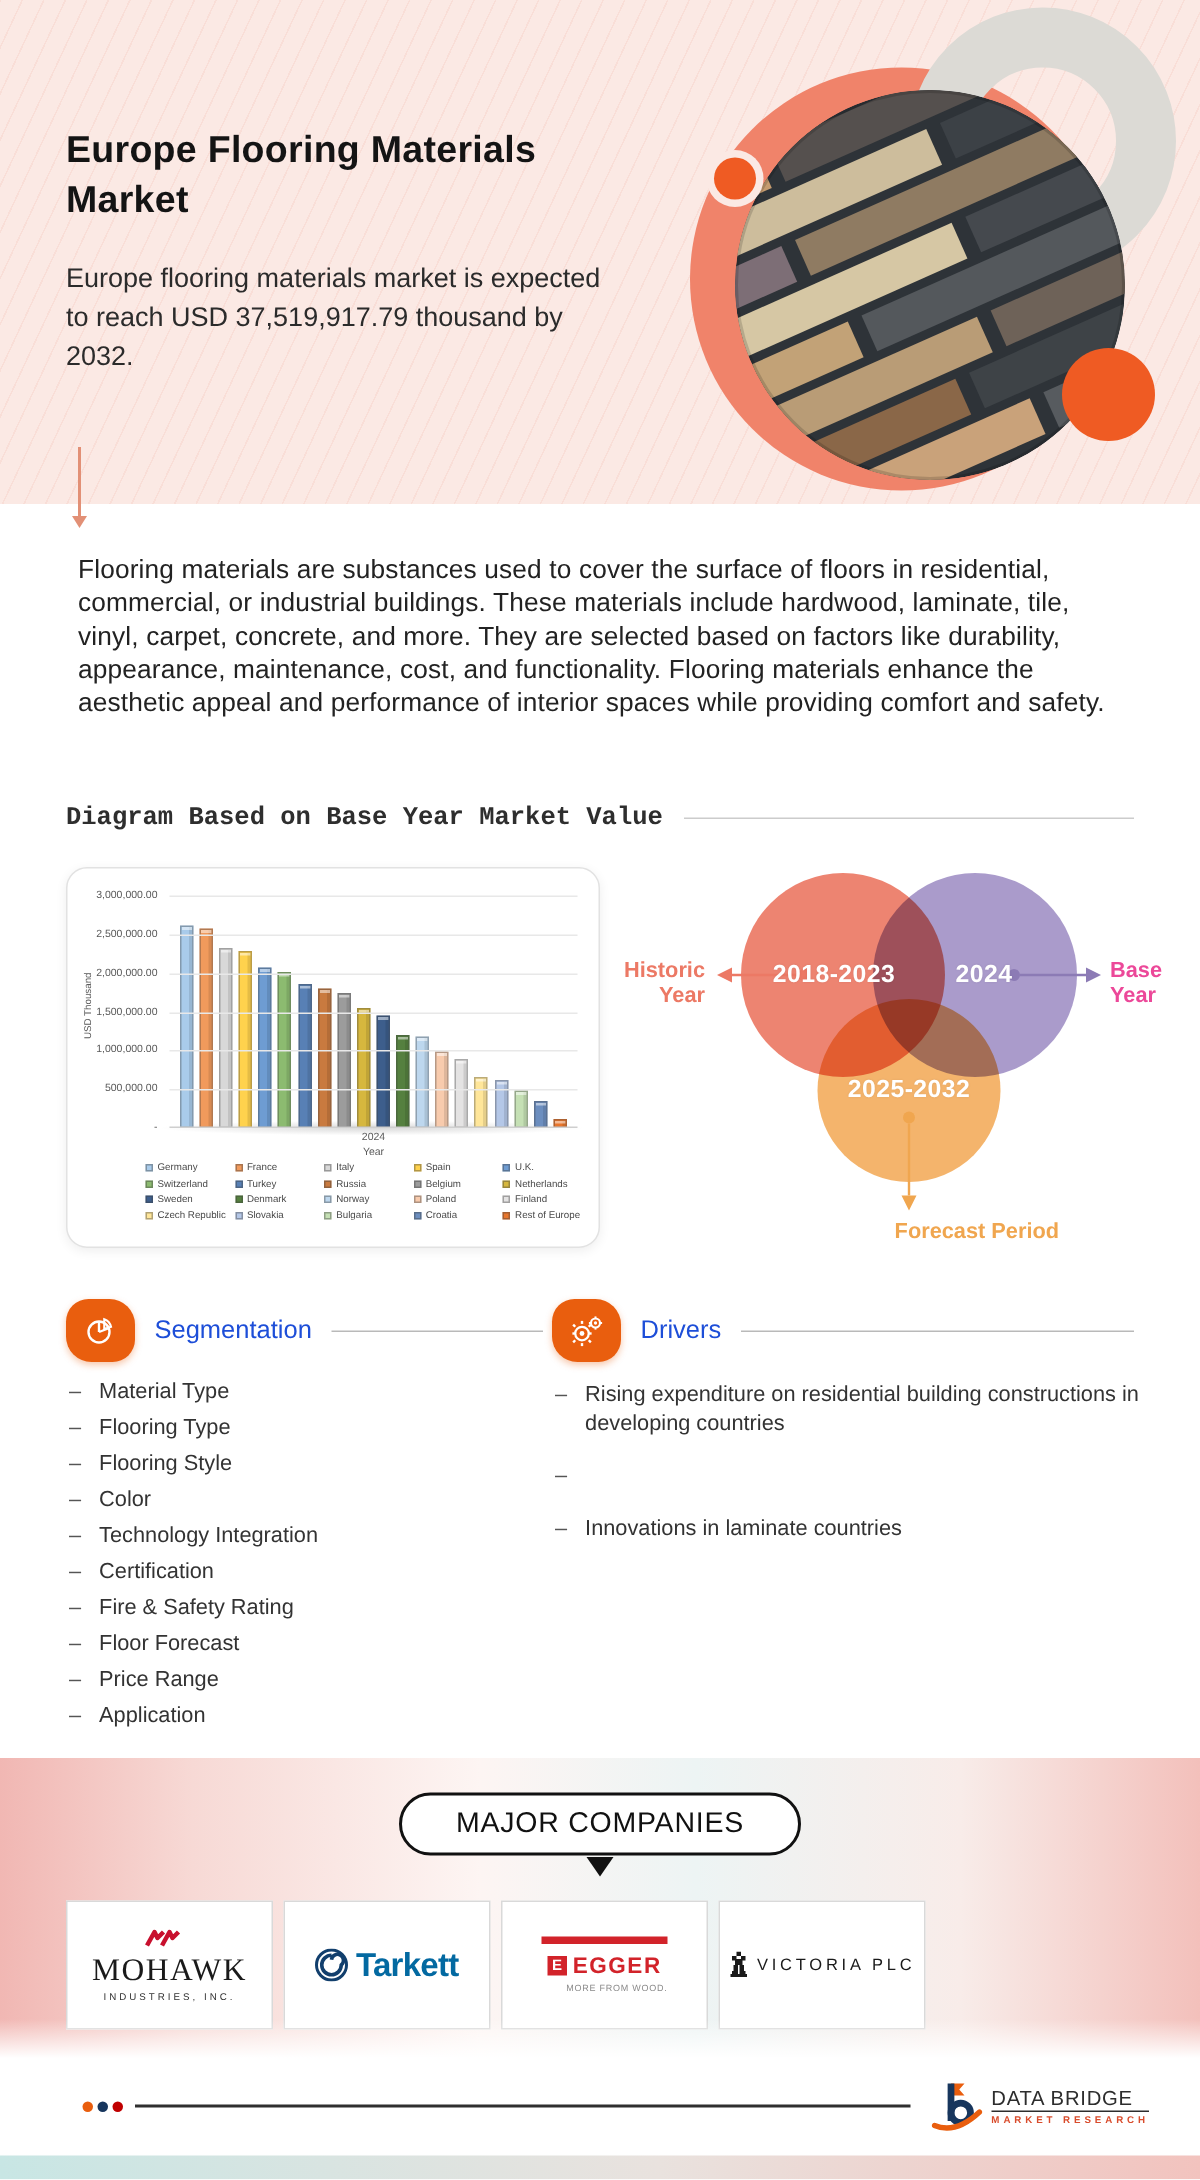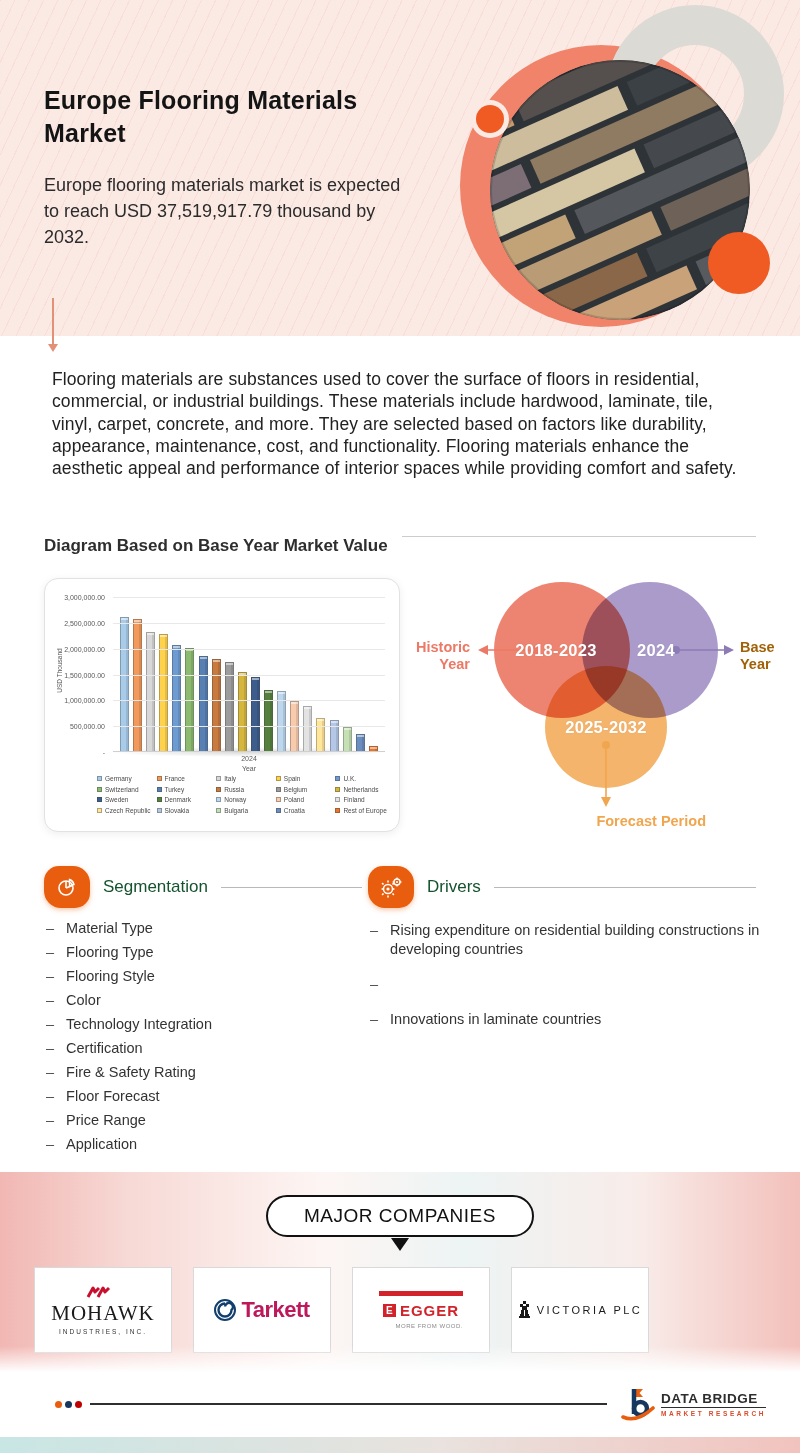--- a/index.html
+++ b/index.html
@@ -41,21 +41,21 @@
 
   
   .description {
     position:absolute; left:52px; top:368px; width:690px;
     font-size:17.5px; line-height:22.3px; color:#222222; letter-spacing:0.1px;
   }
 
   
   .diagram-heading {
     position:absolute; left:44px; top:536px; width:712px;
-    display:flex; align-items:flex-start; gap:14px;
+    display:flex; align-items:center; gap:14px;font-family:Liberation Mono, monospace;
   }
   .diagram-heading .txt { font-size:17px; font-weight:700; color:#2e2e2e; white-space:nowrap; }
   .diagram-heading .rule { flex:1; height:1px; background:#cccccc; }
 
   
   .chart-card {
     position:absolute; left:44px; top:578px; width:356px; height:254px;
     background:#ffffff; border:1px solid #E2E2E2; border-radius:14px;
     box-shadow:0 2px 8px rgba(0,0,0,0.07);
   }
@@ -95,21 +95,21 @@
   .vcap-forecast { left:98px; top:238px; width:200px; text-align:right; }
   .venn svg { position:absolute; inset:0; }
 
   
   .sec-header { position:absolute; display:flex; align-items:center; gap:13px; }
   .sec-header .blob {
     width:46px; height:42px; background:#E95E0E; border-radius:15px 17px 15px 17px;
     display:flex; align-items:center; justify-content:center; flex:0 0 46px;
     box-shadow:0 2px 5px rgba(233,94,14,0.35);
   }
-  .sec-header .ttl { font-size:17px; color:#14532d; white-space:nowrap; }
+  .sec-header .ttl { font-size:17px; color:#1d4ed8; white-space:nowrap; }
   .sec-header .rule { flex:1; height:1px; background:#b9b9b9; }
   .sh-seg { left:44px; top:866px; width:318px; }
   .sh-drv { left:368px; top:866px; width:388px; }
 
   .plain-list { position:absolute; }
   .pl-seg { left:46px; top:921px; width:300px; }
   .pl-drv { left:370px; top:921px; width:390px; }
   .li-row { display:flex; gap:12px; font-size:14.5px; color:#333333; }
   .pl-seg .li-row { margin-bottom:8.5px; line-height:15.5px; }
   .pl-drv .li-row { margin-bottom:16.5px; line-height:18.5px; }
@@ -121,46 +121,46 @@
     background:linear-gradient(90deg,#F1B7B3 0%, #F7D9D5 16%, #FDF5F3 40%, #EDF4F4 58%, #F8ECE9 80%, #F3C0BB 100%);
   }
   .bottom::after { content:""; position:absolute; left:0; bottom:0; width:100%; height:26px;
     background:linear-gradient(to bottom, rgba(255,255,255,0), #ffffff); }
   .pill-wrap { position:absolute; left:0; top:23px; width:100%; display:flex; flex-direction:column; align-items:center; }
   .pill {
     background:#ffffff; border:2px solid #111111; border-radius:22px;
     padding:8px 36px; font-size:19px; letter-spacing:0.5px; color:#111111; font-weight:500; white-space:nowrap;
   }
   .pill-tri { width:0; height:0; border-left:9px solid transparent; border-right:9px solid transparent; border-top:13px solid #111111; margin-top:1px; }
-  .logo-row { position:absolute; left:34px; top:95px; width:722px; display:flex; gap:21px; }
+  .logo-row { position:absolute; left:44px; top:95px; width:722px; display:flex; gap:7px; }
   .logo-card {
     width:138px; height:86px; background:#ffffff; border:1px solid #D9D9D9;
     display:flex; flex-direction:column; align-items:center; justify-content:center; gap:2px;
   }
   .mohawk-name { font-family:"Liberation Serif", serif; font-size:21px; letter-spacing:1px; color:#1a1a1a; }
   .mohawk-sub { font-size:6.5px; letter-spacing:2px; color:#333; }
   .tarkett-row { display:flex; align-items:center; gap:5px; }
-  .tarkett-name { font-size:22px; font-weight:700; color:#be185d; letter-spacing:-0.5px; }
+  .tarkett-name { font-size:22px; font-weight:700; color:#0369a1; letter-spacing:-0.5px; }
   .egger-bar { width:84px; height:5px; background:#D2232A; margin-bottom:4px; }
   .egger-row { display:flex; align-items:center; gap:4px; }
   .egger-e { width:13px; height:13px; background:#D2232A; color:#fff; font-size:10px; font-weight:700; display:flex; align-items:center; justify-content:center; }
   .egger-name { font-size:15px; font-weight:700; color:#D2232A; letter-spacing:1px; }
   .egger-sub { width:84px; text-align:right; font-size:6px; color:#8a8a8a; letter-spacing:0.5px; margin-top:2px; }
   .victoria-row { display:flex; align-items:center; gap:6px; }
   .victoria-name { font-size:11px; letter-spacing:2.5px; color:#1a1a1a; font-weight:500; }
   .forbo-name { font-size:27px; font-weight:700; color:#2F7CC0; letter-spacing:0.5px; }
 
   
   .footer { position:absolute; left:0; top:1382px; width:800px; height:44px; display:flex; align-items:center; }
   .f-dots { display:flex; gap:3px; margin-left:55px; }
   .f-dots i { width:7px; height:7px; border-radius:50%; display:block; }
   .f-line { flex:1; height:2px; background:#2f2f2f; margin:0 14px 0 8px; }
   .f-brand { display:flex; align-items:center; gap:6px; margin-right:34px; }
   .f-brand-txt { display:flex; flex-direction:column; }
-  .f-brand-name { font-size:13.5px; font-weight:700; color:#2d2d2d; border-bottom:1.5px solid #2d2d2d; padding-bottom:1px; letter-spacing:0.5px; }
+  .f-brand-name { font-size:13.5px; font-weight:400; color:#2d2d2d; border-bottom:1.5px solid #2d2d2d; padding-bottom:1px; letter-spacing:0.5px; }
   .f-brand-sub { font-size:6.5px; letter-spacing:2.6px; color:#D94C2C; margin-top:2px; font-weight:700; }
   .bottom-strip { position:absolute; left:0; top:1437px; width:800px; height:16px;
     background:linear-gradient(90deg,#C8E6E4 0%, #E9E2DE 55%, #F2C3BE 100%); }
 </style>
 </head>
 <body>
 
 <div class="page">
 
   <div class="hero">
@@ -365,21 +365,21 @@
       <path d="M326 75 l-10 -5 v10 Z" fill="#8C7BB5"></path>
 
       <circle cx="198" cy="170" r="4" fill="#F0A64F"></circle>
       <line x1="198" y1="174" x2="198" y2="222" stroke="#F0A64F" stroke-width="1.6"></line>
       <path d="M198 232 l-5 -10 h10 Z" fill="#F0A64F"></path>
     </svg>
     <span class="vlabel" style="left:148px; top:75px;">2018-2023</span>
     <span class="vlabel" style="left:248px; top:75px;">2024</span>
     <span class="vlabel" style="left:198px; top:152px;">2025-2032</span>
     <div class="vcap vcap-historic" style="color:#EC7965;">Historic Year</div>
-    <div class="vcap vcap-base" style="color:#a16207;">Base Year</div>
+    <div class="vcap vcap-base" style="color:#ec4899;">Base Year</div>
     <div class="vcap vcap-forecast" style="color:#F0A64F;">Forecast Period</div>
   </div>
 
   <div class="sec-header sh-seg">
     <span class="blob">
       <svg width="24" height="24" viewBox="0 0 24 24">
         <circle cx="11" cy="13" r="7" fill="none" stroke="#ffffff" stroke-width="1.6"></circle>
         <path d="M11 13 V6" stroke="#ffffff" stroke-width="1.6"></path>
         <path d="M11 13 L17.5 10.5" stroke="#ffffff" stroke-width="1.6"></path>
         <path d="M14.5 4.5 A7 7 0 0 1 19 9.5 L14.5 11 Z" fill="none" stroke="#ffffff" stroke-width="1.4"></path>

